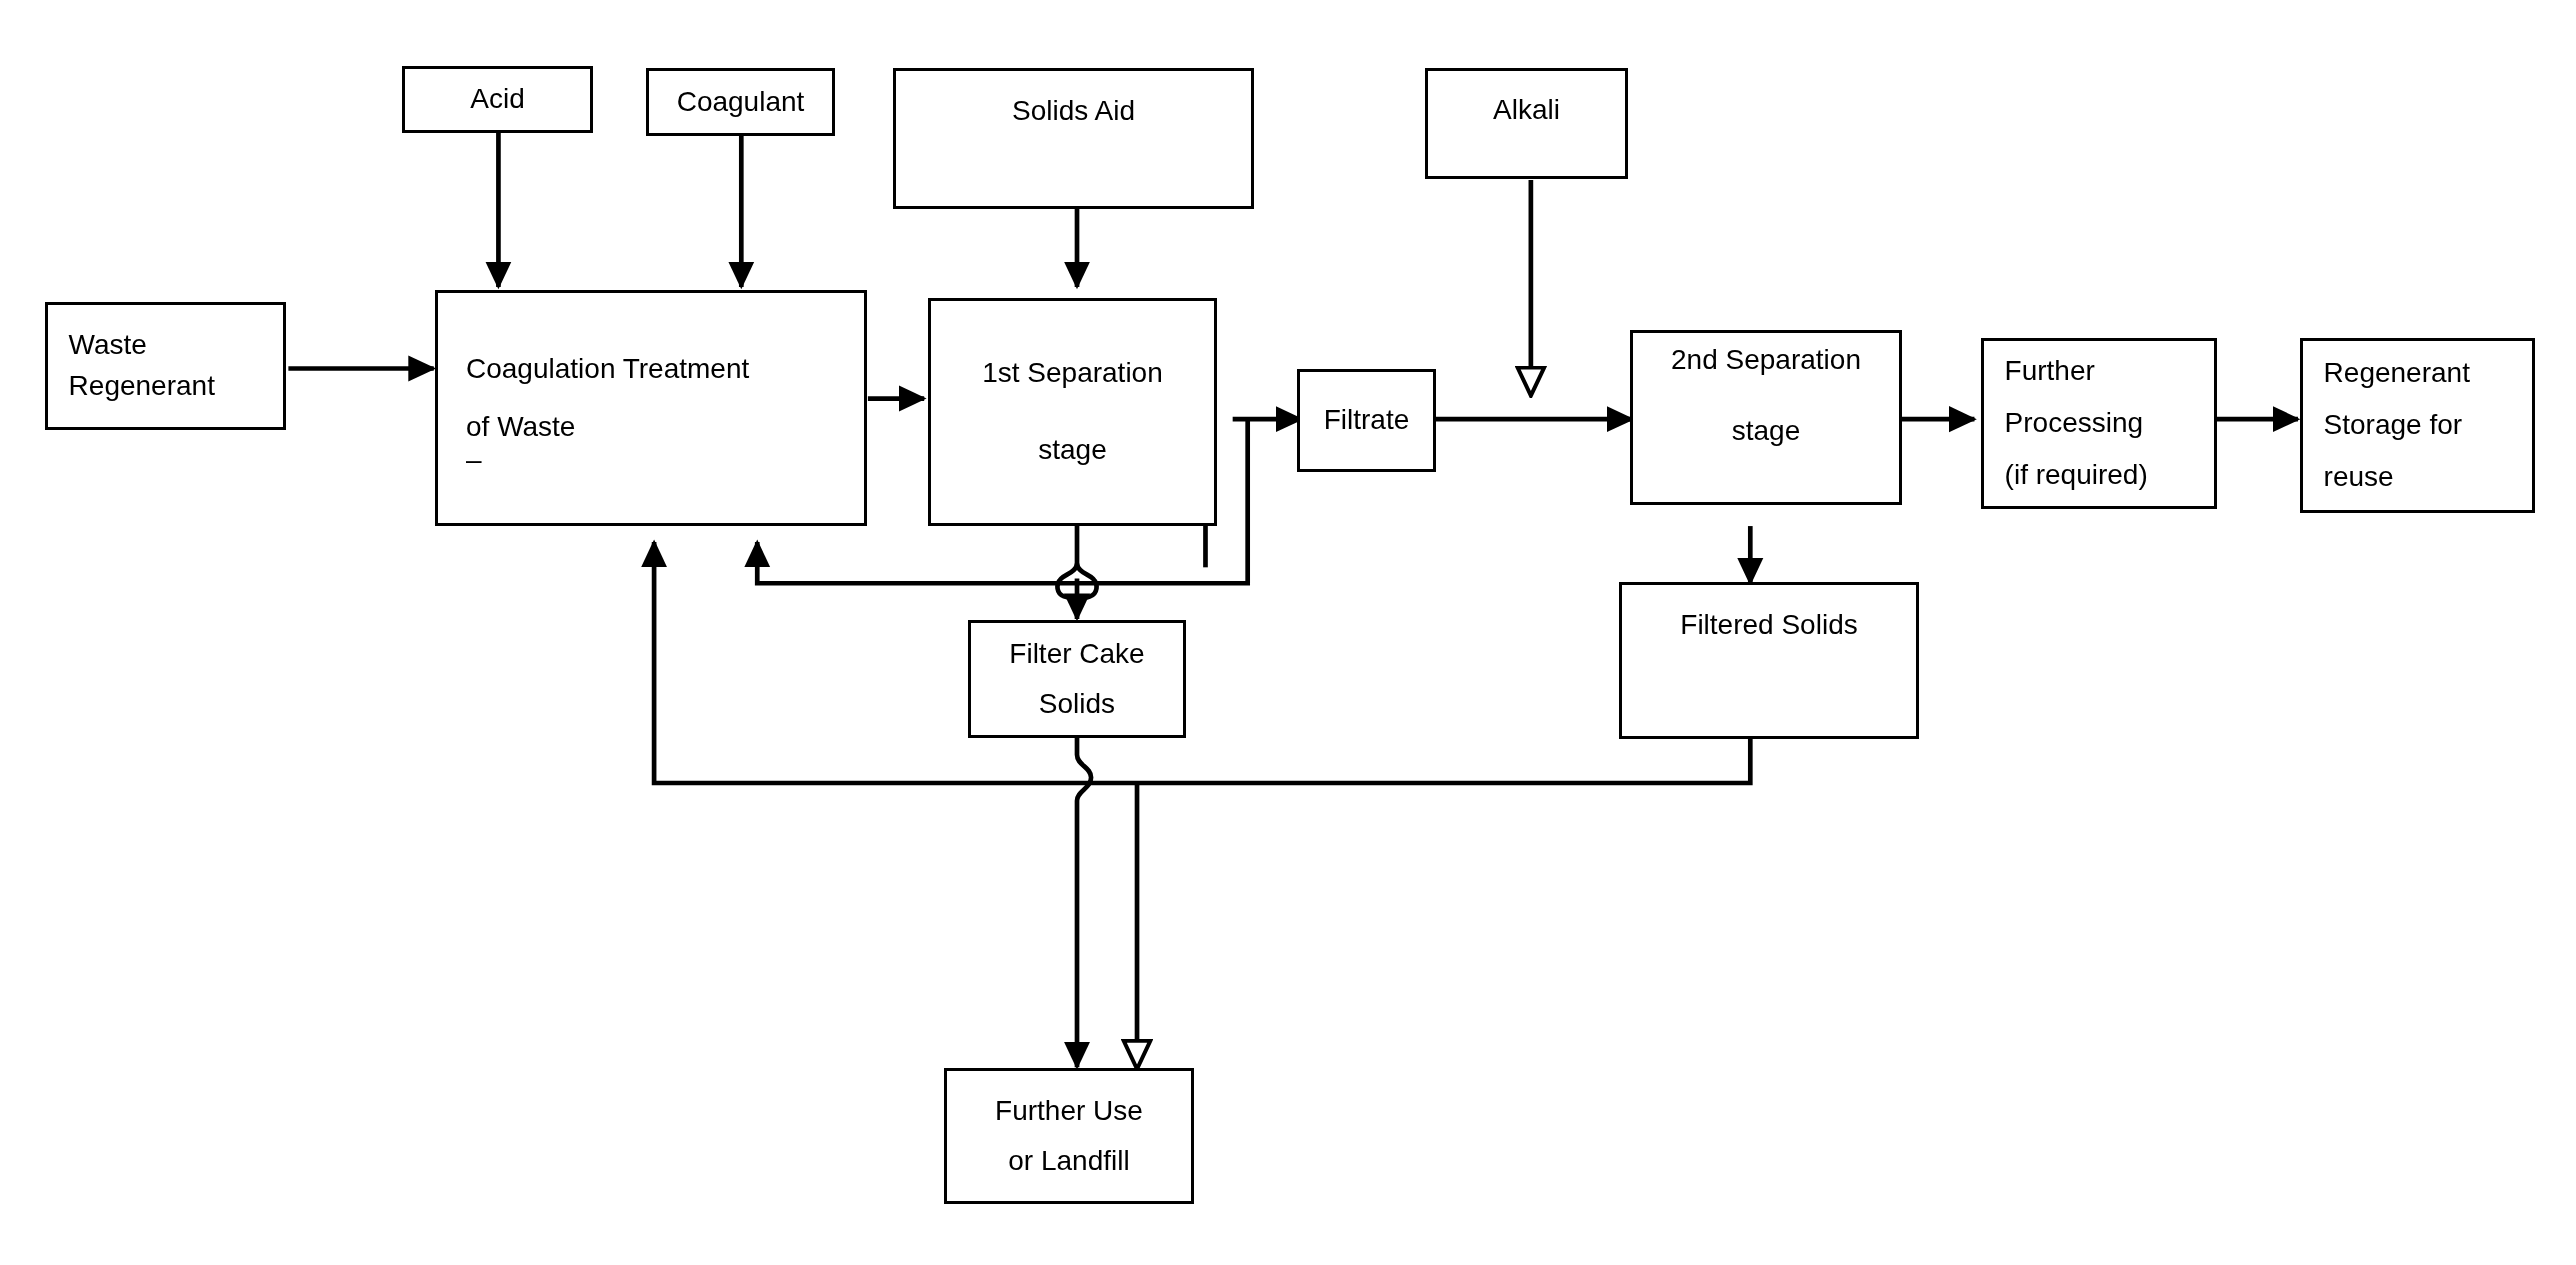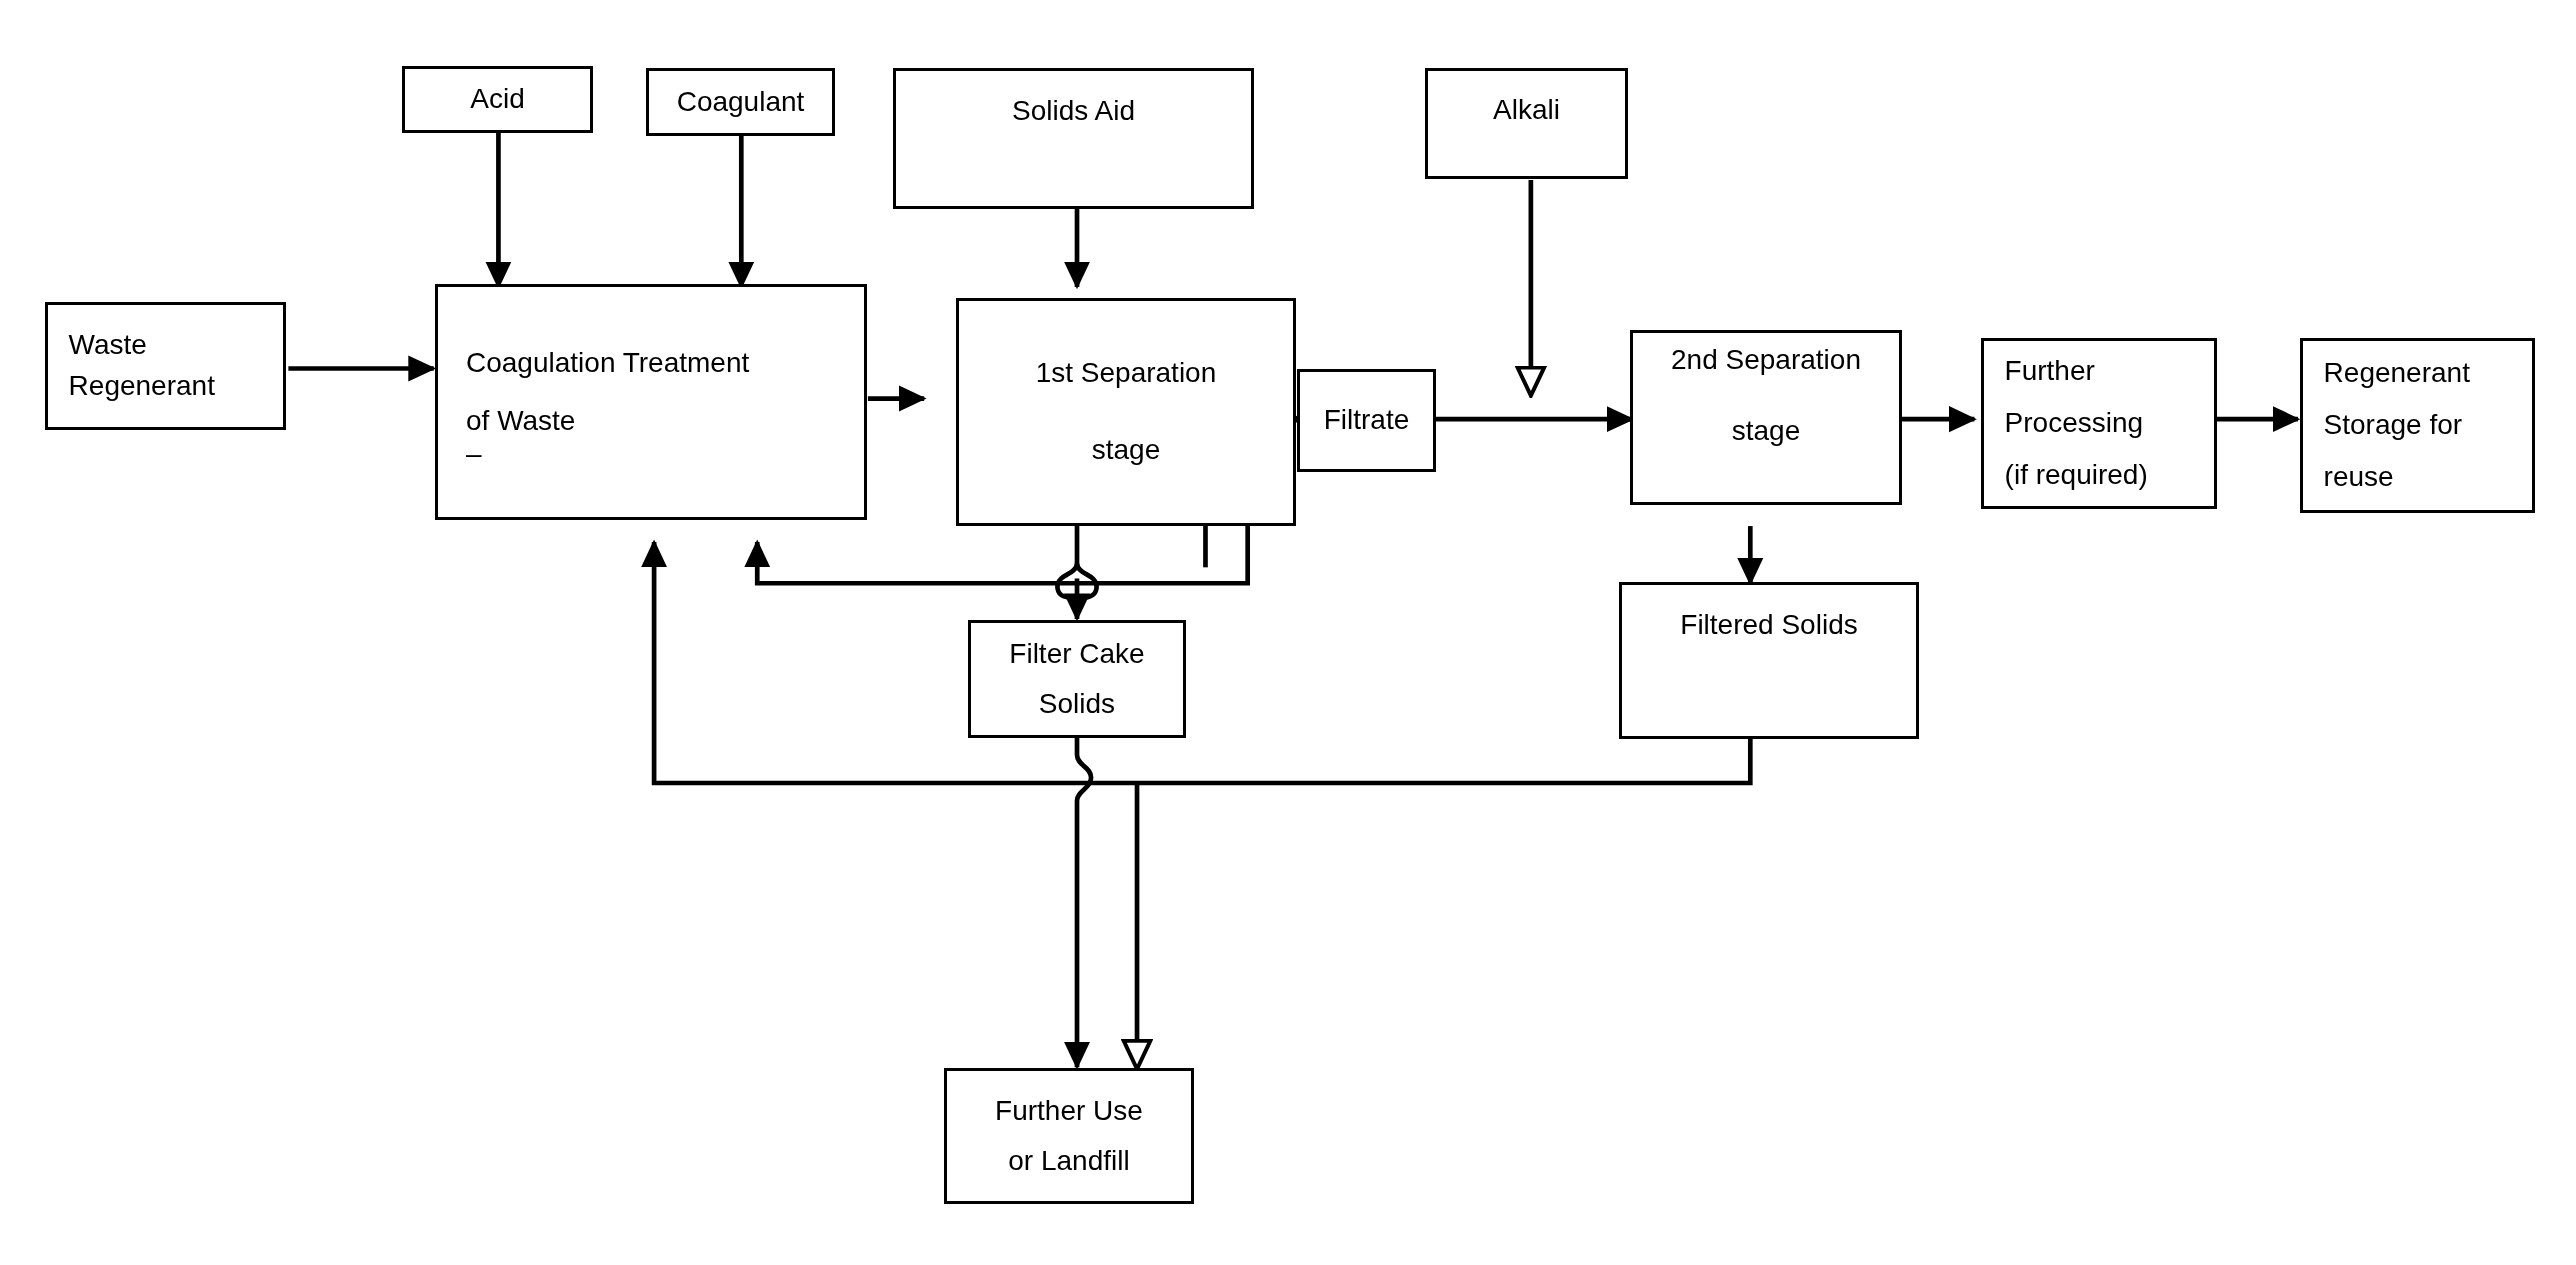--- a/index.html
+++ b/index.html
@@ -123,27 +123,27 @@
 
   <div class="node-box" style="left:1425px; top:68px; width:203px; height:111px;">
     <span class="line" style="margin-bottom:26px;">Alkali</span>
   </div>
 
   <div class="node-box align-left" style="left:45px; top:302px; width:241px; height:128px;">
     <span class="line">Waste</span>
     <span class="line">Regenerant</span>
   </div>
 
-  <div class="node-box align-left" style="left:435px; top:284px; width:432px; height:236px; justify-content:center;padding-left:28px;">
+  <div class="node-box align-left" style="left:435px; top:290px; width:432px; height:236px; justify-content:center;padding-left:28px;">
     <span class="line" style="margin-bottom:17px;">Coagulation Treatment</span>
     <span class="line">of Waste</span>
     <span class="dash-mark">–</span>
   </div>
 
-  <div class="node-box" style="left:956px; top:298px; width:340px; height:228px;">
+  <div class="node-box" style="left:928px; top:298px; width:289px; height:228px;">
     <span class="line" style="margin-bottom:36px;">1st Separation</span>
     <span class="line">stage</span>
   </div>
 
   <div class="node-box" style="left:1297px; top:369px; width:139px; height:103px;">
     <span class="line">Filtrate</span>
   </div>
 
   <div class="node-box" style="left:1630px; top:330px; width:272px; height:175px;gap:17px;">
     <span class="line" style="margin-bottom:13px;">2nd Separation</span>

